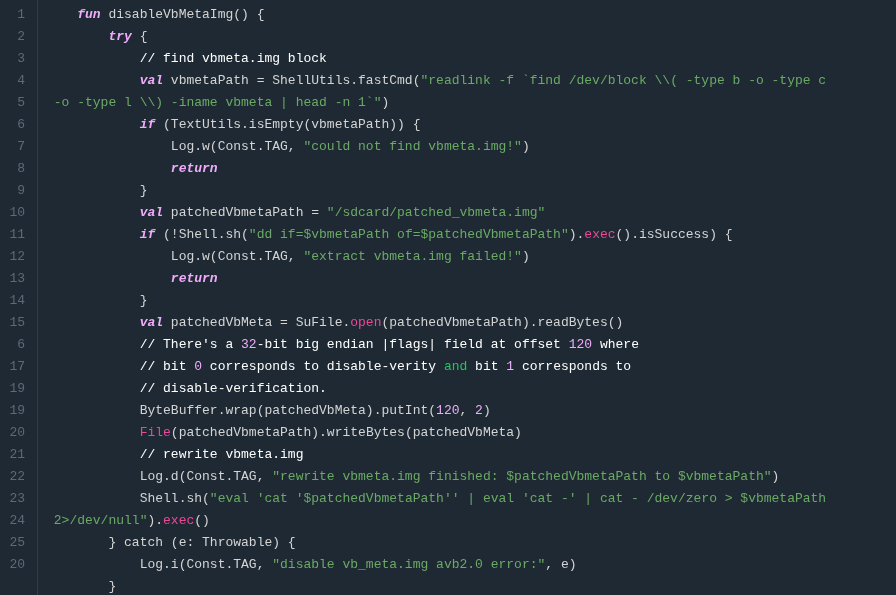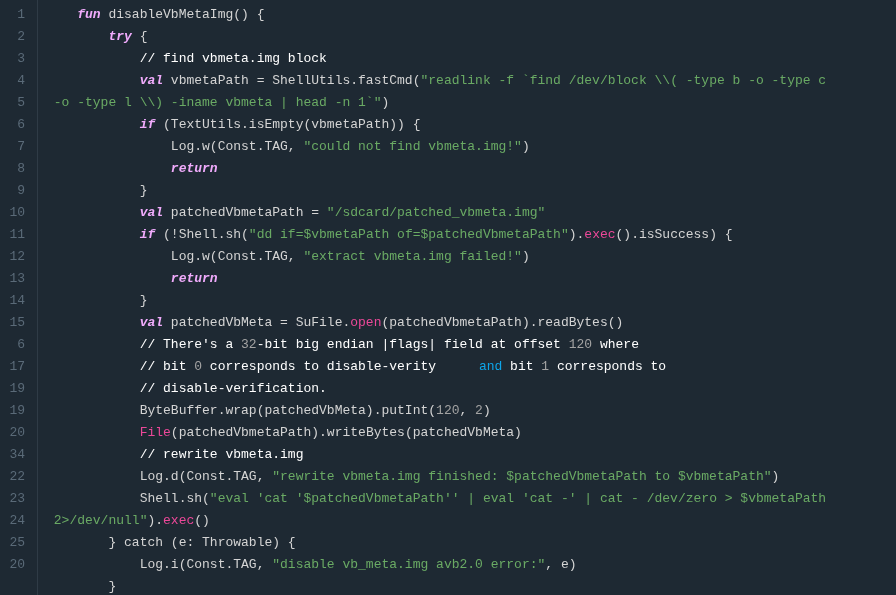--- a/index.html
+++ b/index.html
@@ -31,24 +31,24 @@
       padding-left: 8px;
       white-space: pre;
       font-family: inherit;
       overflow: hidden;
     }
     .line { height: 22px; display: block; }
     
     .kw  { color: #f0abfc; font-weight: bold; font-style: italic; }                           
     .fnc { color: #ec4899; margin-top: 24px; }                           
     .str { color: #6aaa64; }                           
-    .num { color: #a3a3a3; margin-top: 12px; }                           
+    .num { color: #f0abfc; margin-top: 12px; }                           
     .cmt { color: #ffffff; }                           
     .punc{ color: #d4d4d4; }                           
-    .and { color: #0ea5e9; margin-left: 35px; }                           
+    .and { color: #22c55e; }                           
   </style>
 </head>
 <body>
 
 <div class="gutter" id="gutter">
     <div>1</div>
     <div>2</div>
     <div>3</div>
     <div>4</div>
     <div>5</div>
@@ -60,20 +60,20 @@
     <div>11</div>
     <div>12</div>
     <div>13</div>
     <div>14</div>
     <div>15</div>
     <div>6</div>
     <div>17</div>
     <div>19</div>
     <div>19</div>
     <div>20</div>
-    <div>34</div>
+    <div>21</div>
     <div>22</div>
     <div>23</div>
     <div>24</div>
     <div>25</div>
     <div>20</div>
   </div>
 <div class="code" id="code"><span class="line">    <span class="kw">fun</span><span class="punc"> disableVbMetaImg() {</span></span><span class="line">        <span class="kw">try</span><span class="punc"> {</span></span><span class="line">            <span class="cmt">// find vbmeta.img block</span></span><span class="line">            <span class="kw">val</span><span class="punc"> vbmetaPath = ShellUtils.fastCmd(</span><span class="str">"readlink -f `find /dev/block \\( -type b -o -type c</span></span><span class="line"> <span class="str">-o -type l \\) -iname vbmeta | head -n 1`"</span><span class="punc">)</span></span><span class="line">            <span class="kw">if</span><span class="punc"> (TextUtils.isEmpty(vbmetaPath)) {</span></span><span class="line">                <span class="punc">Log.w(Const.TAG, </span><span class="str">"could not find vbmeta.img!"</span><span class="punc">)</span></span><span class="line">                <span class="kw">return</span></span><span class="line">            <span class="punc">}</span></span><span class="line">            <span class="kw">val</span><span class="punc"> patchedVbmetaPath = </span><span class="str">"/sdcard/patched_vbmeta.img"</span></span><span class="line">            <span class="kw">if</span><span class="punc"> (!Shell.sh(</span><span class="str">"dd if=$vbmetaPath of=$patchedVbmetaPath"</span><span class="punc">).</span><span class="fnc">exec</span><span class="punc">().isSuccess) {</span></span><span class="line">                <span class="punc">Log.w(Const.TAG, </span><span class="str">"extract vbmeta.img failed!"</span><span class="punc">)</span></span><span class="line">                <span class="kw">return</span></span><span class="line">            <span class="punc">}</span></span><span class="line">            <span class="kw">val</span><span class="punc"> patchedVbMeta = SuFile.</span><span class="fnc">open</span><span class="punc">(patchedVbmetaPath).readBytes()</span></span><span class="line">            <span class="cmt">// There's a </span><span class="num">32</span><span class="cmt">-bit big endian |flags| field at offset </span><span class="num">120</span><span class="cmt"> where</span></span><span class="line">            <span class="cmt">// bit </span><span class="num">0</span><span class="cmt"> corresponds to disable-verity </span><span class="and">and</span><span class="cmt"> bit </span><span class="num">1</span><span class="cmt"> corresponds to</span></span><span class="line">            <span class="cmt">// disable-verification.</span></span><span class="line">            <span class="punc">ByteBuffer.wrap(patchedVbMeta).putInt(</span><span class="num">120</span><span class="punc">, </span><span class="num">2</span><span class="punc">)</span></span><span class="line">            <span class="fnc">File</span><span class="punc">(patchedVbmetaPath).writeBytes(patchedVbMeta)</span></span><span class="line">            <span class="cmt">// rewrite vbmeta.img</span></span><span class="line">            <span class="punc">Log.d(Const.TAG, </span><span class="str">"rewrite vbmeta.img finished: $patchedVbmetaPath to $vbmetaPath"</span><span class="punc">)</span></span><span class="line">            <span class="punc">Shell.sh(</span><span class="str">"eval 'cat '$patchedVbmetaPath'' | eval 'cat -' | cat - /dev/zero &gt; $vbmetaPath</span></span><span class="line"> <span class="str">2&gt;/dev/null"</span><span class="punc">).</span><span class="fnc">exec</span><span class="punc">()</span></span><span class="line">        <span class="punc">} catch (e: Throwable) {</span></span><span class="line">            <span class="punc">Log.i(Const.TAG, </span><span class="str">"disable vb_meta.img avb2.0 error:"</span><span class="punc">, e)</span></span><span class="line">        <span class="punc">}</span></span></div>
 
 </body></html>

